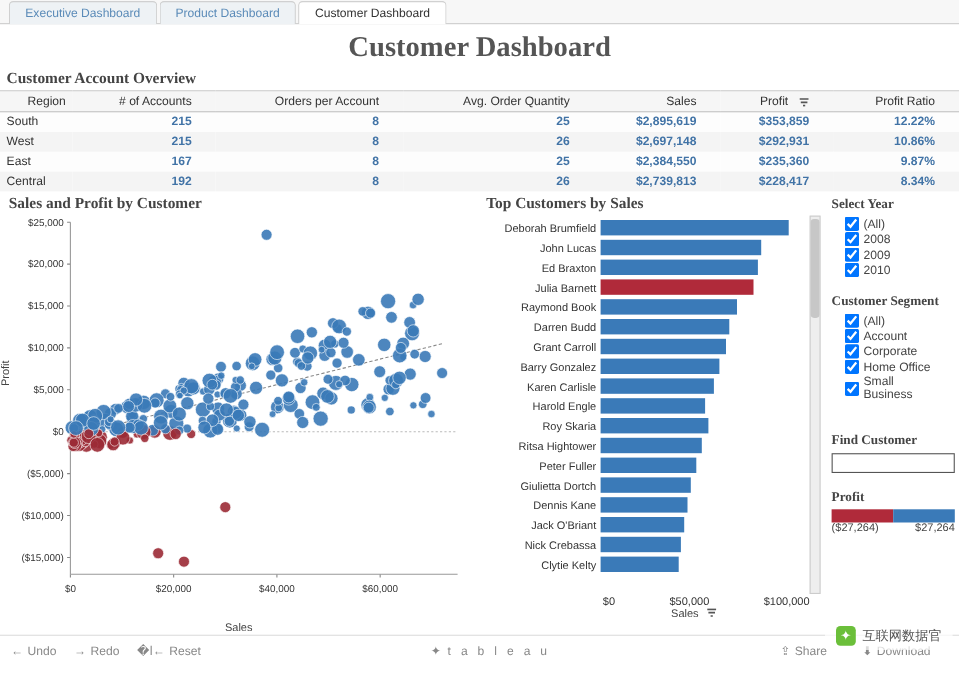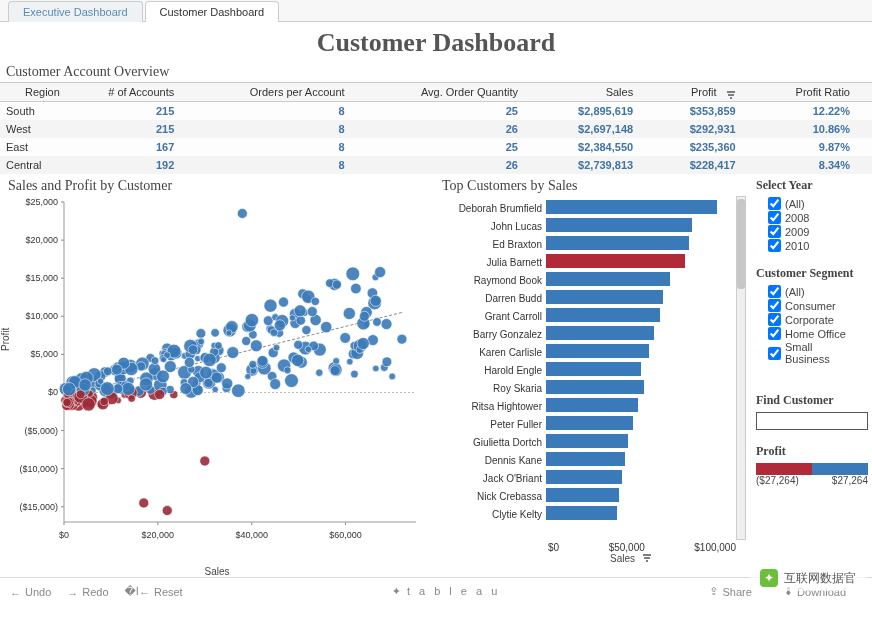--- a/index.html
+++ b/index.html
@@ -23,21 +23,21 @@
     cursor: pointer;
     position: relative; top:1px;
   }
   .tab.active { background: #fff; color:#333; font-weight:500; }
   .page-title {
     font-family: Georgia, 'Times New Roman', serif;
     font-size: 26px; font-weight: bold;
     text-align: center; color: #555;
     padding: 6px 0 4px 0;
   }
-  .section-title { font-family: Georgia, serif; font-weight:normal; font-size:14px; color:#444; padding: 2px 6px; }
+  .section-title { font-family: Georgia, serif; font-weight:bold; font-size:14px; color:#444; padding: 2px 6px; }
   
   .tbl { width: 100%; border-collapse: collapse; font-size:11px;}
   .tbl th { text-align:right; font-weight:normal; color:#333; padding:3px 6px; background:#f6f6f6; border-top:1px solid #ccc; border-bottom:1px solid #ccc;}
   .tbl td { padding:3px 6px; color:#4173a6; font-weight:bold;}
   .tbl td:first-child { color:#333; font-weight:normal;}
   .tbl tr:nth-child(odd) td { background:#fdfdfd;}
   .tbl tr:nth-child(even) td { background:#f4f4f4;}
   .tbl td.r, .tbl th.r { text-align:right; padding-right:22px;}
   .sort-icon { display:inline-block; width:10px; height:8px; vertical-align:middle; margin-left:6px;}
   
@@ -76,20 +76,21 @@
   
   .wm { position:absolute; right:6px; bottom:34px; background:rgba(255,255,255,.7); border-radius:12px; padding:4px 10px; font-size:12px; color:#555;}
   .wm .ic { display:inline-flex; width:18px; height:18px; background:#6bbf3a; color:#fff; border-radius:4px; align-items:center; justify-content:center; margin-right:6px; font-size:12px;}
   svg .dot { opacity:.9; }
 </style>
 </head>
 <body>
 
 <div class="tabs">
   <div class="tab">Executive Dashboard</div>
+  <div class="tab">Product Dashboard</div>
   <div class="tab active">Customer Dashboard</div>
 </div>
 
 <div class="page-title">Customer Dashboard</div>
 
 <div class="section-title">Customer Account Overview</div>
 <table class="tbl">
   <thead>
       <tr>
     <th>Region</th>
@@ -610,21 +611,21 @@
       </div>
 
     <div class="rp-title" style="margin-top:14px;">Customer Segment</div>
     <div id="chk-seg">
         <label class="chk">
           <input type="checkbox" checked="" style="">
           <span>(All)</span>
         </label>
         <label class="chk">
           <input type="checkbox" checked="" style="">
-          <span>Consumer</span>
+          <span>Account</span>
         </label>
         <label class="chk">
           <input type="checkbox" checked="" style="">
           <span>Corporate</span>
         </label>
         <label class="chk">
           <input type="checkbox" checked="" style="">
           <span>Home Office</span>
         </label>
         <label class="chk">

